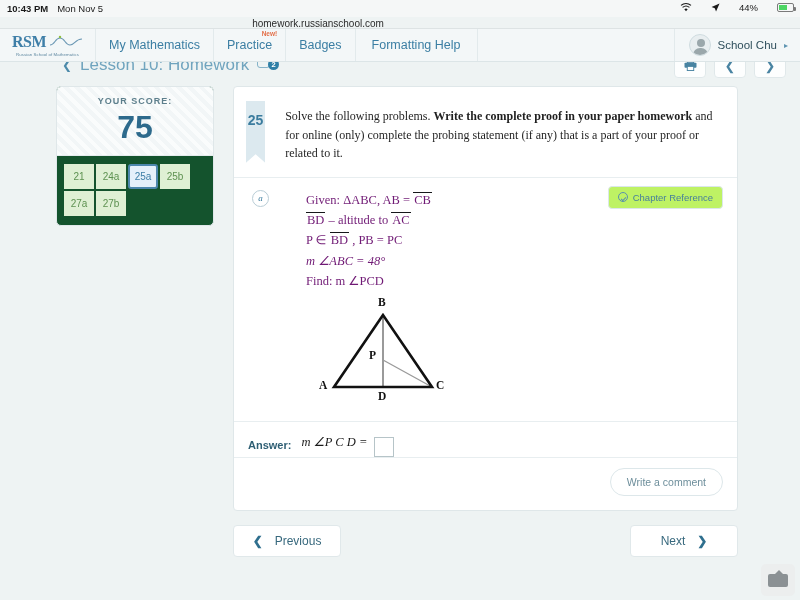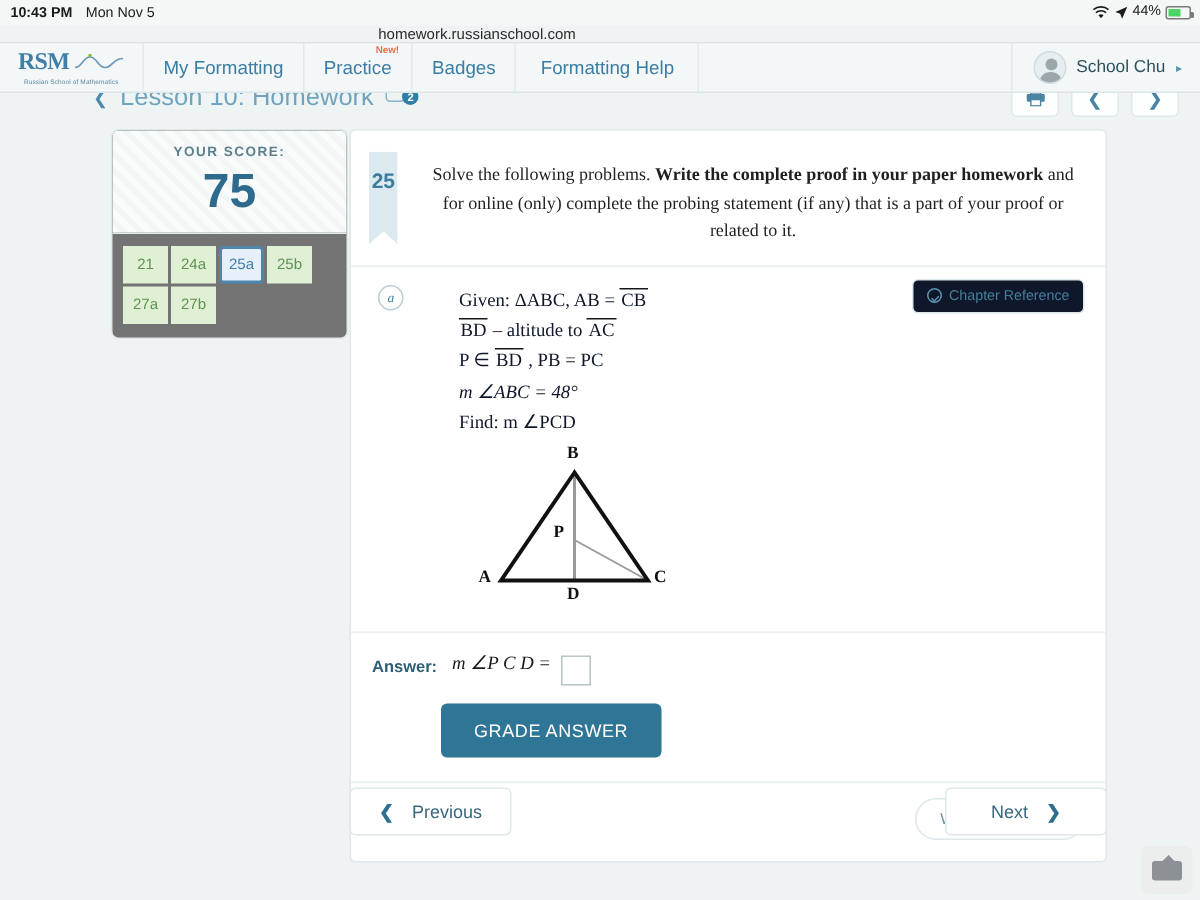--- a/index.html
+++ b/index.html
@@ -12,21 +12,21 @@
   .screen { position: relative; width: 800px; height: 600px; }
 
   
   .statusbar {
     position: absolute; top: 0; left: 0; width: 800px; height: 17px;
     background: #f5f7f7;
     font-size: 9.5px; color: #1a1a1a;
   }
   .sb-left { position: absolute; left: 7px; top: 3px; display: flex; gap: 9px; }
   .sb-left b { font-weight: 700; }
-  .sb-right { position: absolute; right: 6px; top: 2px; display: flex; align-items: flex-end; gap: 3px; }
+  .sb-right { position: absolute; right: 6px; top: 2px; display: flex; align-items: center; gap: 19px; }
   .sb-pct { font-size: 9.5px; font-weight: 400; }
   .batt { width: 17px; height: 9px; border: 1px solid #7a7a7a; border-radius: 2px; position: relative; }
   .batt i { position: absolute; left: 1px; top: 1px; bottom: 1px; width: 8px; background: #4cd563; display:block; }
   .batt::after { content:""; position:absolute; right:-3px; top:2.5px; width:2px; height:4px; background:#7a7a7a; border-radius:0 1px 1px 0;}
 
   
   .urlbar {
     position: absolute; top: 12px; left: 0; width: 636px; height: 22px;
     display: flex; align-items: center; justify-content: center;
     font-size: 10px; color: #2b2b2b; background: transparent;
@@ -74,43 +74,43 @@
   .cmt-bubble { position:absolute; left:0; top:1px; width:13px; height:10px; border:1.5px solid #6ba2bd; border-radius:3px; opacity:.8;}
   .cmt-count { position:absolute; right:0; top:2px; width:11px; height:11px; border-radius:50%; background:#2f7fa6;
                color:#fff; font-size:7.5px; line-height:11px; text-align:center; font-weight:700; }
 
   .toolbar-right { position: absolute; top: 52px; right: 14px; display: flex; gap: 8px; z-index: 10; opacity: .92; }
   .tbtn { width: 32px; height: 26px; background: #fff; border: 1px solid #dfe8ea; border-radius: 4px;
           display: flex; align-items: center; justify-content: center; color: #3c7b9c; font-size: 13px; }
 
   
   .scorecard {
-    position: absolute; left: 74px; top: 86px; width: 158px;
-    background: #737373; border: 1px solid #dfe7e9; border-radius: 5px; overflow: hidden;
+    position: absolute; left: 56px; top: 86px; width: 158px;
+    background: #14532d; border: 1px solid #dfe7e9; border-radius: 5px; overflow: hidden;
   }
   .score-head {
     padding: 9px 0 9px; text-align: center;
     background-image: repeating-linear-gradient(45deg, #fafcfc 0 4px, #f2f6f7 4px 8px);
     border-bottom: 1px solid #e5ecee;
   }
   .score-label { font-size: 9px; letter-spacing: 1px; color: #5d7f8c; font-weight: 600; }
   .score-val { font-size: 32px; font-weight: 700; color: #2d6a8c; margin-top: 3px; }
   .chips { padding: 8px 7px 9px; display: flex; flex-wrap: wrap; gap: 2px; }
   .chip {
     width: 30px; height: 25px; display: flex; align-items: center; justify-content: center;
     background: #dff0d4; color: #5d9150; font-size: 10px; border: 1px solid transparent;
   }
   .chip.sel { background: #e5f0fa; color: #3d7ea6; border: 2px solid #4d87ad; border-radius: 3px; font-weight: 500; }
 
   
   .card {
     position: absolute; left: 233px; top: 86px; width: 505px;
     background: #fff; border: 1px solid #dfe7e9; border-radius: 4px;
   }
-  .prob-top { display: flex; padding: 14px 18px 14px 0; text-align: center; }
+  .prob-top { display: flex; padding: 14px 18px 14px 0; }
   .ribbon {
     width: 40px; min-height: 48px; margin-left: 12px; background: #dce9ef; color: #3b7c9e;
     font-size: 14px; font-weight: 700; display: flex; align-items: flex-start; justify-content: center;
     padding-top: 11px; clip-path: polygon(0 0, 100% 0, 100% 100%, 50% 86%, 0 100%);
   }
   .prob-text {
     margin-left: 20px; font-family: Liberation Serif, serif; font-size: 12px;
     line-height: 1.55; color: #1f1f1f; padding-top: 6px;
   }
   .prob-text b { font-weight: 700; }
@@ -119,29 +119,29 @@
 
   .part-row { position: relative; padding: 12px 0 10px; }
   .part-marker {
     position: absolute; left: 18px; top: 12px; width: 17px; height: 17px; border-radius: 50%;
     border: 1px solid #b9cdd6; color: #3b7c9e; font-size: 9px; font-style: italic;
     display: flex; align-items: center; justify-content: center; font-family: "Liberation Serif", serif;
   }
   .chapref {
     position: absolute; right: 14px; top: 8px;
     display: flex; align-items: center; gap: 5px;
-    background: #0f172a; border: 1px solid #dbe7ea; border-radius: 4px;
+    background: #bef264; border: 1px solid #dbe7ea; border-radius: 4px;
     padding: 5px 9px; font-size: 9.5px; color: #477f9b;
   }
   .ref-ico { width: 10px; height: 10px; border: 1.3px solid #5a93ad; border-radius: 50%; position: relative; }
   .ref-ico::after { content:""; position:absolute; left:2px; top:4px; width:4px; height:2px; border-left:1.3px solid #5a93ad;
                     border-bottom:1.3px solid #5a93ad; transform: rotate(-45deg); }
 
   .given {
-    margin-left: 72px; font-family: "Liberation Serif", serif; font-size: 12.5px; color: #0f172a; line-height: 1.62;
+    margin-left: 72px; font-family: "Liberation Serif", serif; font-size: 12.5px; color: #701a75; line-height: 1.62;
   }
   .ovl { border-top: 1.1px solid #16171a; padding: 0 1px; display: inline-block; line-height: 1.15; }
   .it { font-style: italic; }
 
   
   .figure { position: relative; width: 140px; height: 110px; margin: 6px 0 4px 78px; }
   .figlabel { position: absolute; font-family: "Liberation Serif", serif; font-size: 11.5px; font-weight: 700; color: #111; }
 
   
   .answer-row { display: flex; align-items: center; gap: 10px; padding: 12px 0 0 14px; }
@@ -233,21 +233,21 @@
         <span class="logo-txt">RSM</span>
         <svg width="34" height="14" viewBox="0 0 34 14">
           <path d="M1 10 C6 10 6 3 11 3 C16 3 16 10 21 10 C26 10 26 4 33 4" stroke="#6b98b4" stroke-width="1.1" fill="none"></path>
           <circle cx="11" cy="2" r="1.2" fill="#8cbf3f"></circle>
         </svg>
       </div>
       <div class="logo-sub">Russian School of Mathematics</div>
     </div>
 
     <div class="navtab">
-      <span>My Formatting</span>
+      <span>My Mathematics</span>
     </div>
     <div class="navtab">
       <span class="newbadge">New!</span>
       <span>Practice</span>
     </div>
     <div class="navtab">
       <span>Badges</span>
     </div>
     <div class="navtab wide">
       <span>Formatting Help</span>
@@ -332,21 +332,20 @@
     <div class="divider"></div>
 
     <div class="answer-row">
       <span class="ans-label">Answer:</span>
       <span class="ans-expr">
         <span>m ∠P C D =</span>
         <input class="ans-box" placeholder="" style="">
       </span>
     </div>
 
-    <button class="grade-btn">GRADE ANSWER</button>
 
     <div class="divider"></div>
 
     <div class="comment-row">
       <button class="comment-btn">Write a comment</button>
     </div>
   </div>
 
   <div class="pagenav">
     <div class="pbtn">

